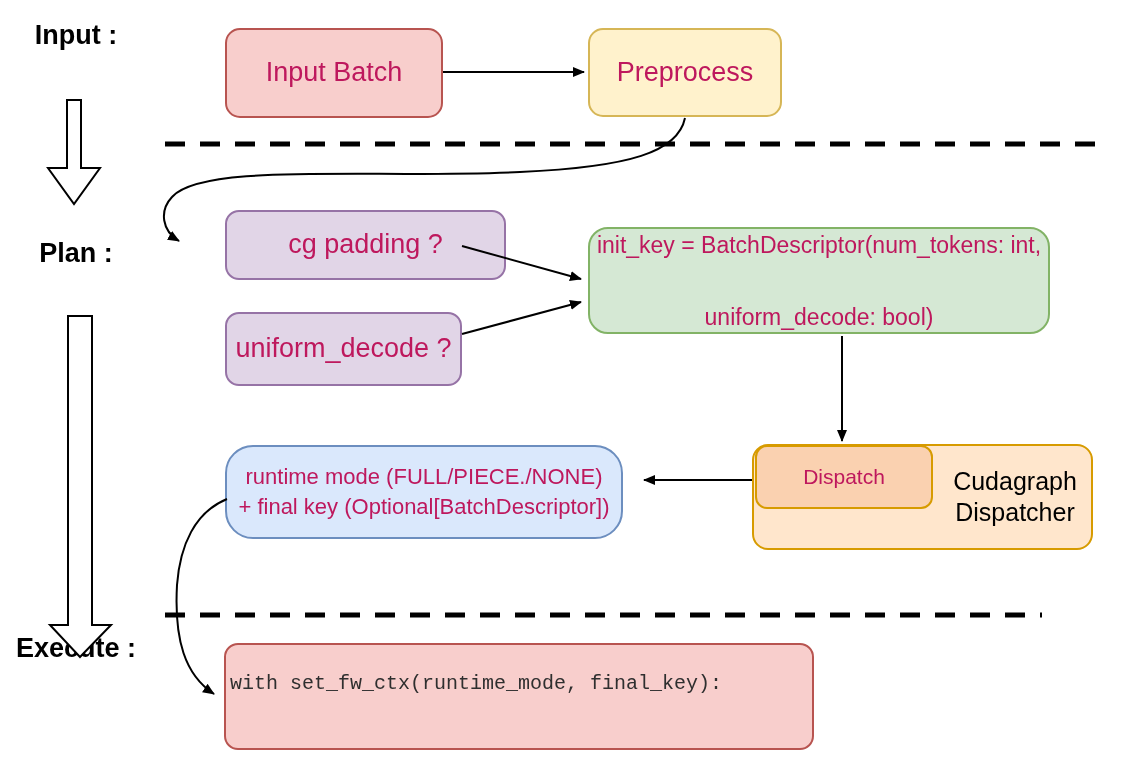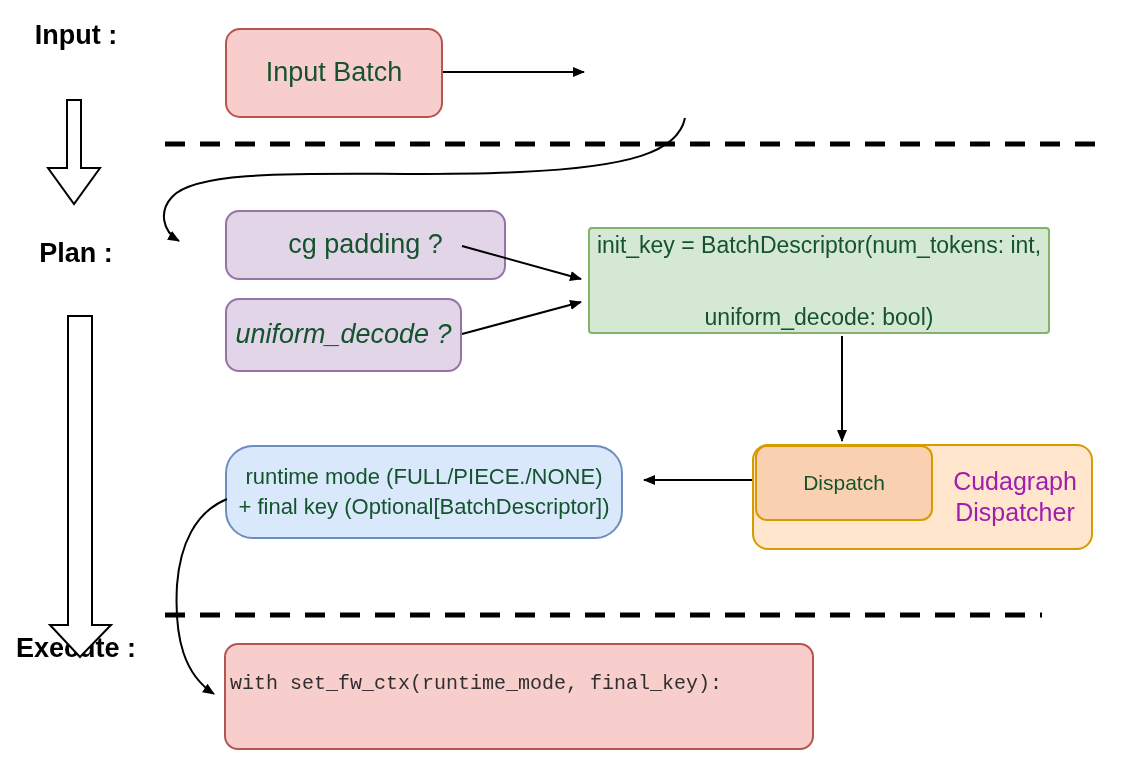--- a/index.html
+++ b/index.html
@@ -17,34 +17,34 @@
     white-space:nowrap;
   }
   .lbl-input{top:20px;}
   .lbl-plan{top:238px;}
   .lbl-execute{top:633px;}
   .node{
     position:absolute;
     border:2px solid;border-radius:14px;
     display:flex;flex-direction:column;
     align-items:center;justify-content:center;
-    text-align:center;color:#14532d;
+    text-align:center;color:#be185d;
     box-sizing:border-box;
     line-height:1.25;
   }
   .n-input-batch{left:225px;top:28px;width:218px;height:90px;background:#F8CECC;border-color:#B85450;font-size:27px;border-radius:15px;}
   .n-preprocess{left:588px;top:28px;width:194px;height:89px;background:#FFF2CC;border-color:#D6B656;font-size:27px;border-radius:15px;}
   .n-cg-padding{left:225px;top:210px;width:281px;height:70px;background:#E1D5E7;border-color:#9673A6;font-size:27px;}
-  .n-uniform-decode{left:225px;top:298px;width:237px;height:74px;background:#E1D5E7;border-color:#9673A6;font-size:27px;font-style:italic;}
-  .n-init-key{left:588px;top:227px;width:462px;height:107px;background:#D5E8D4;border-color:#82B366;font-size:23px;border-radius:4px;line-height:30px;gap:42px;}
+  .n-uniform-decode{left:225px;top:312px;width:237px;height:74px;background:#E1D5E7;border-color:#9673A6;font-size:27px;}
+  .n-init-key{left:588px;top:227px;width:462px;height:107px;background:#D5E8D4;border-color:#82B366;font-size:23px;border-radius:20px;line-height:30px;gap:42px;}
   .n-cudagraph{left:752px;top:444px;width:341px;height:106px;background:#FFE6CC;border-color:#D79B00;border-radius:16px;}
-  .n-dispatch{left:755px;top:445px;width:178px;height:76px;background:#FAD1B0;border-color:#D79B00;font-size:21px;border-radius:12px;}
+  .n-dispatch{left:755px;top:445px;width:178px;height:64px;background:#FAD1B0;border-color:#D79B00;font-size:21px;border-radius:12px;}
   .cudagraph-label{
     position:absolute;left:935px;top:466px;width:160px;
-    text-align:center;font-size:25px;line-height:31px;color:#a21caf;
+    text-align:center;font-size:25px;line-height:31px;color:#000000;
   }
   .n-runtime{left:225px;top:445px;width:398px;height:94px;background:#DAE8FC;border-color:#6C8EBF;font-size:22px;border-radius:28px;line-height:30px;}
   .n-code{
     left:224px;top:643px;width:590px;height:107px;
     background:#F8CECC;border-color:#B85450;
     align-items:flex-start;justify-content:flex-start;
     text-align:center;
     font-family:"Liberation Mono","DejaVu Sans Mono",monospace;
     font-size:20px;line-height:29px;color:#2F2F2F;
     padding:24px 0 0 4px;
@@ -59,20 +59,21 @@
 <body>
 
 <div class="canvas">
 
   <div class="section-label lbl-input">Input :</div>
   <div class="section-label lbl-plan">Plan :</div>
   <div class="section-label lbl-execute">Execute :</div>
 
   <div class="node n-input-batch">Input Batch</div>
 
+  <div class="node n-preprocess">Preprocess</div>
 
   <div class="node n-cg-padding">cg padding ?</div>
 
   <div class="node n-uniform-decode">uniform_decode ?</div>
 
   <div class="node n-init-key">
     <span>init_key = BatchDescriptor(num_tokens: int,</span>
     <span>uniform_decode: bool)</span>
   </div>
 

